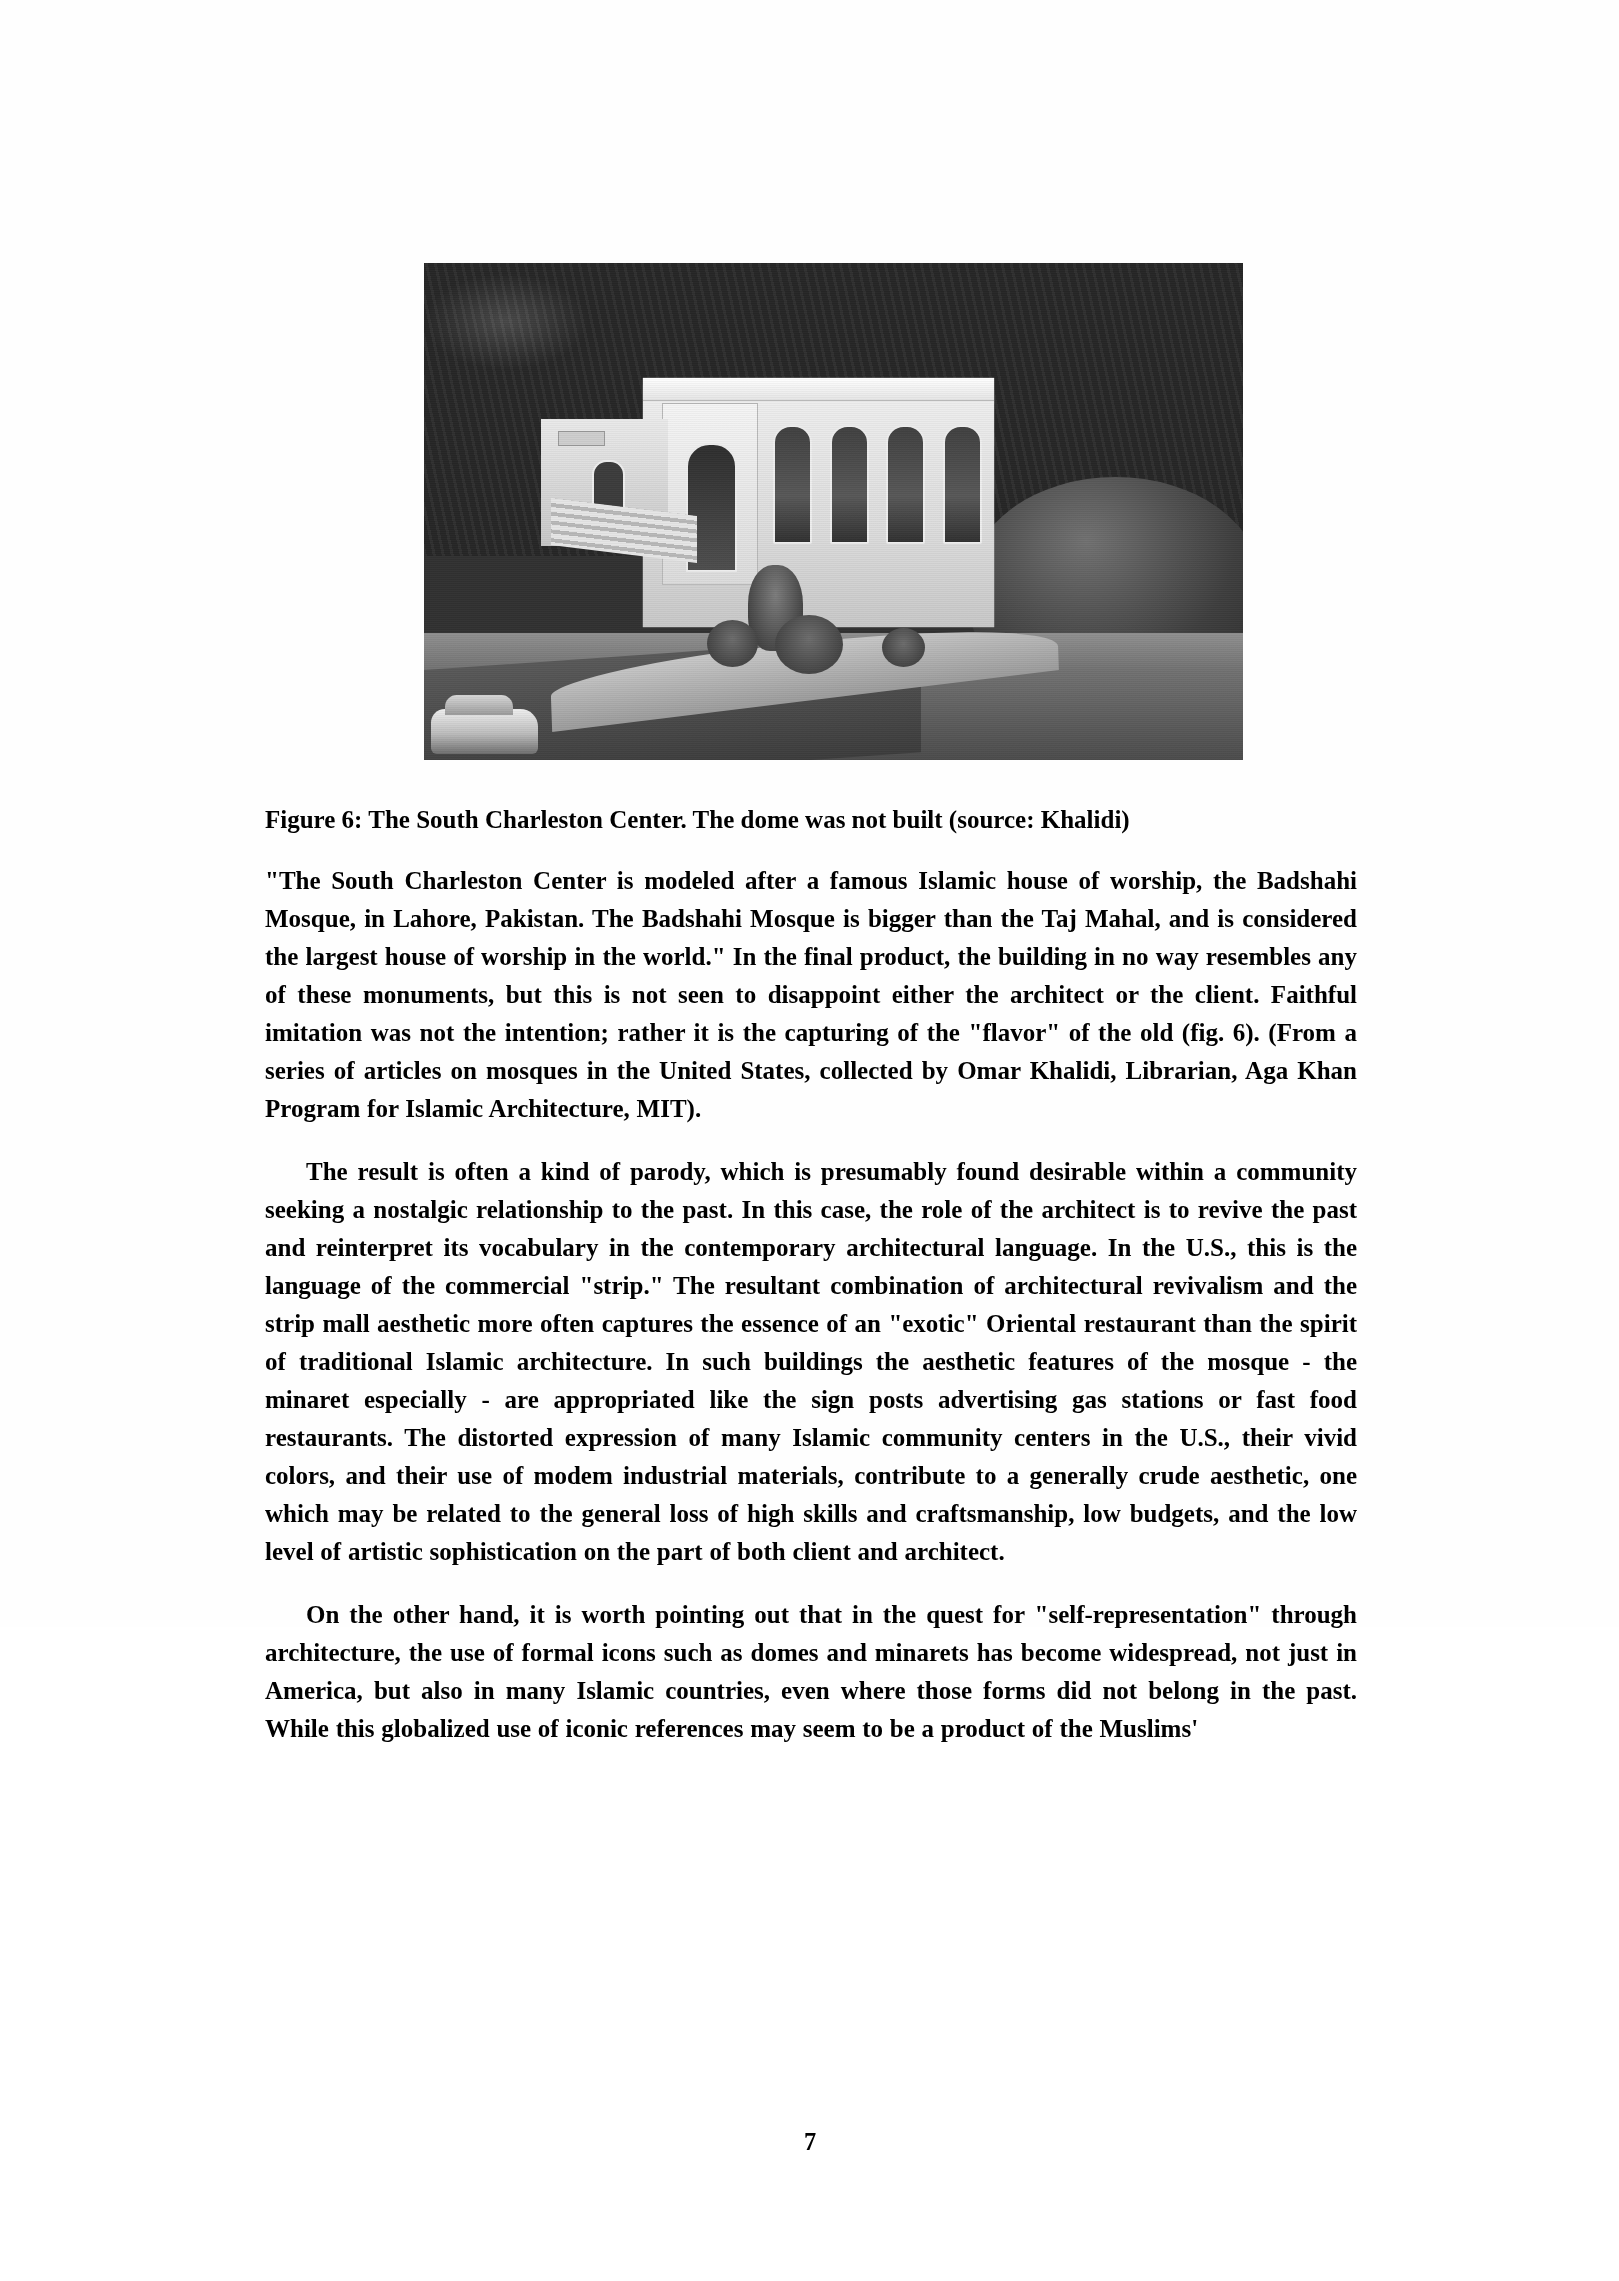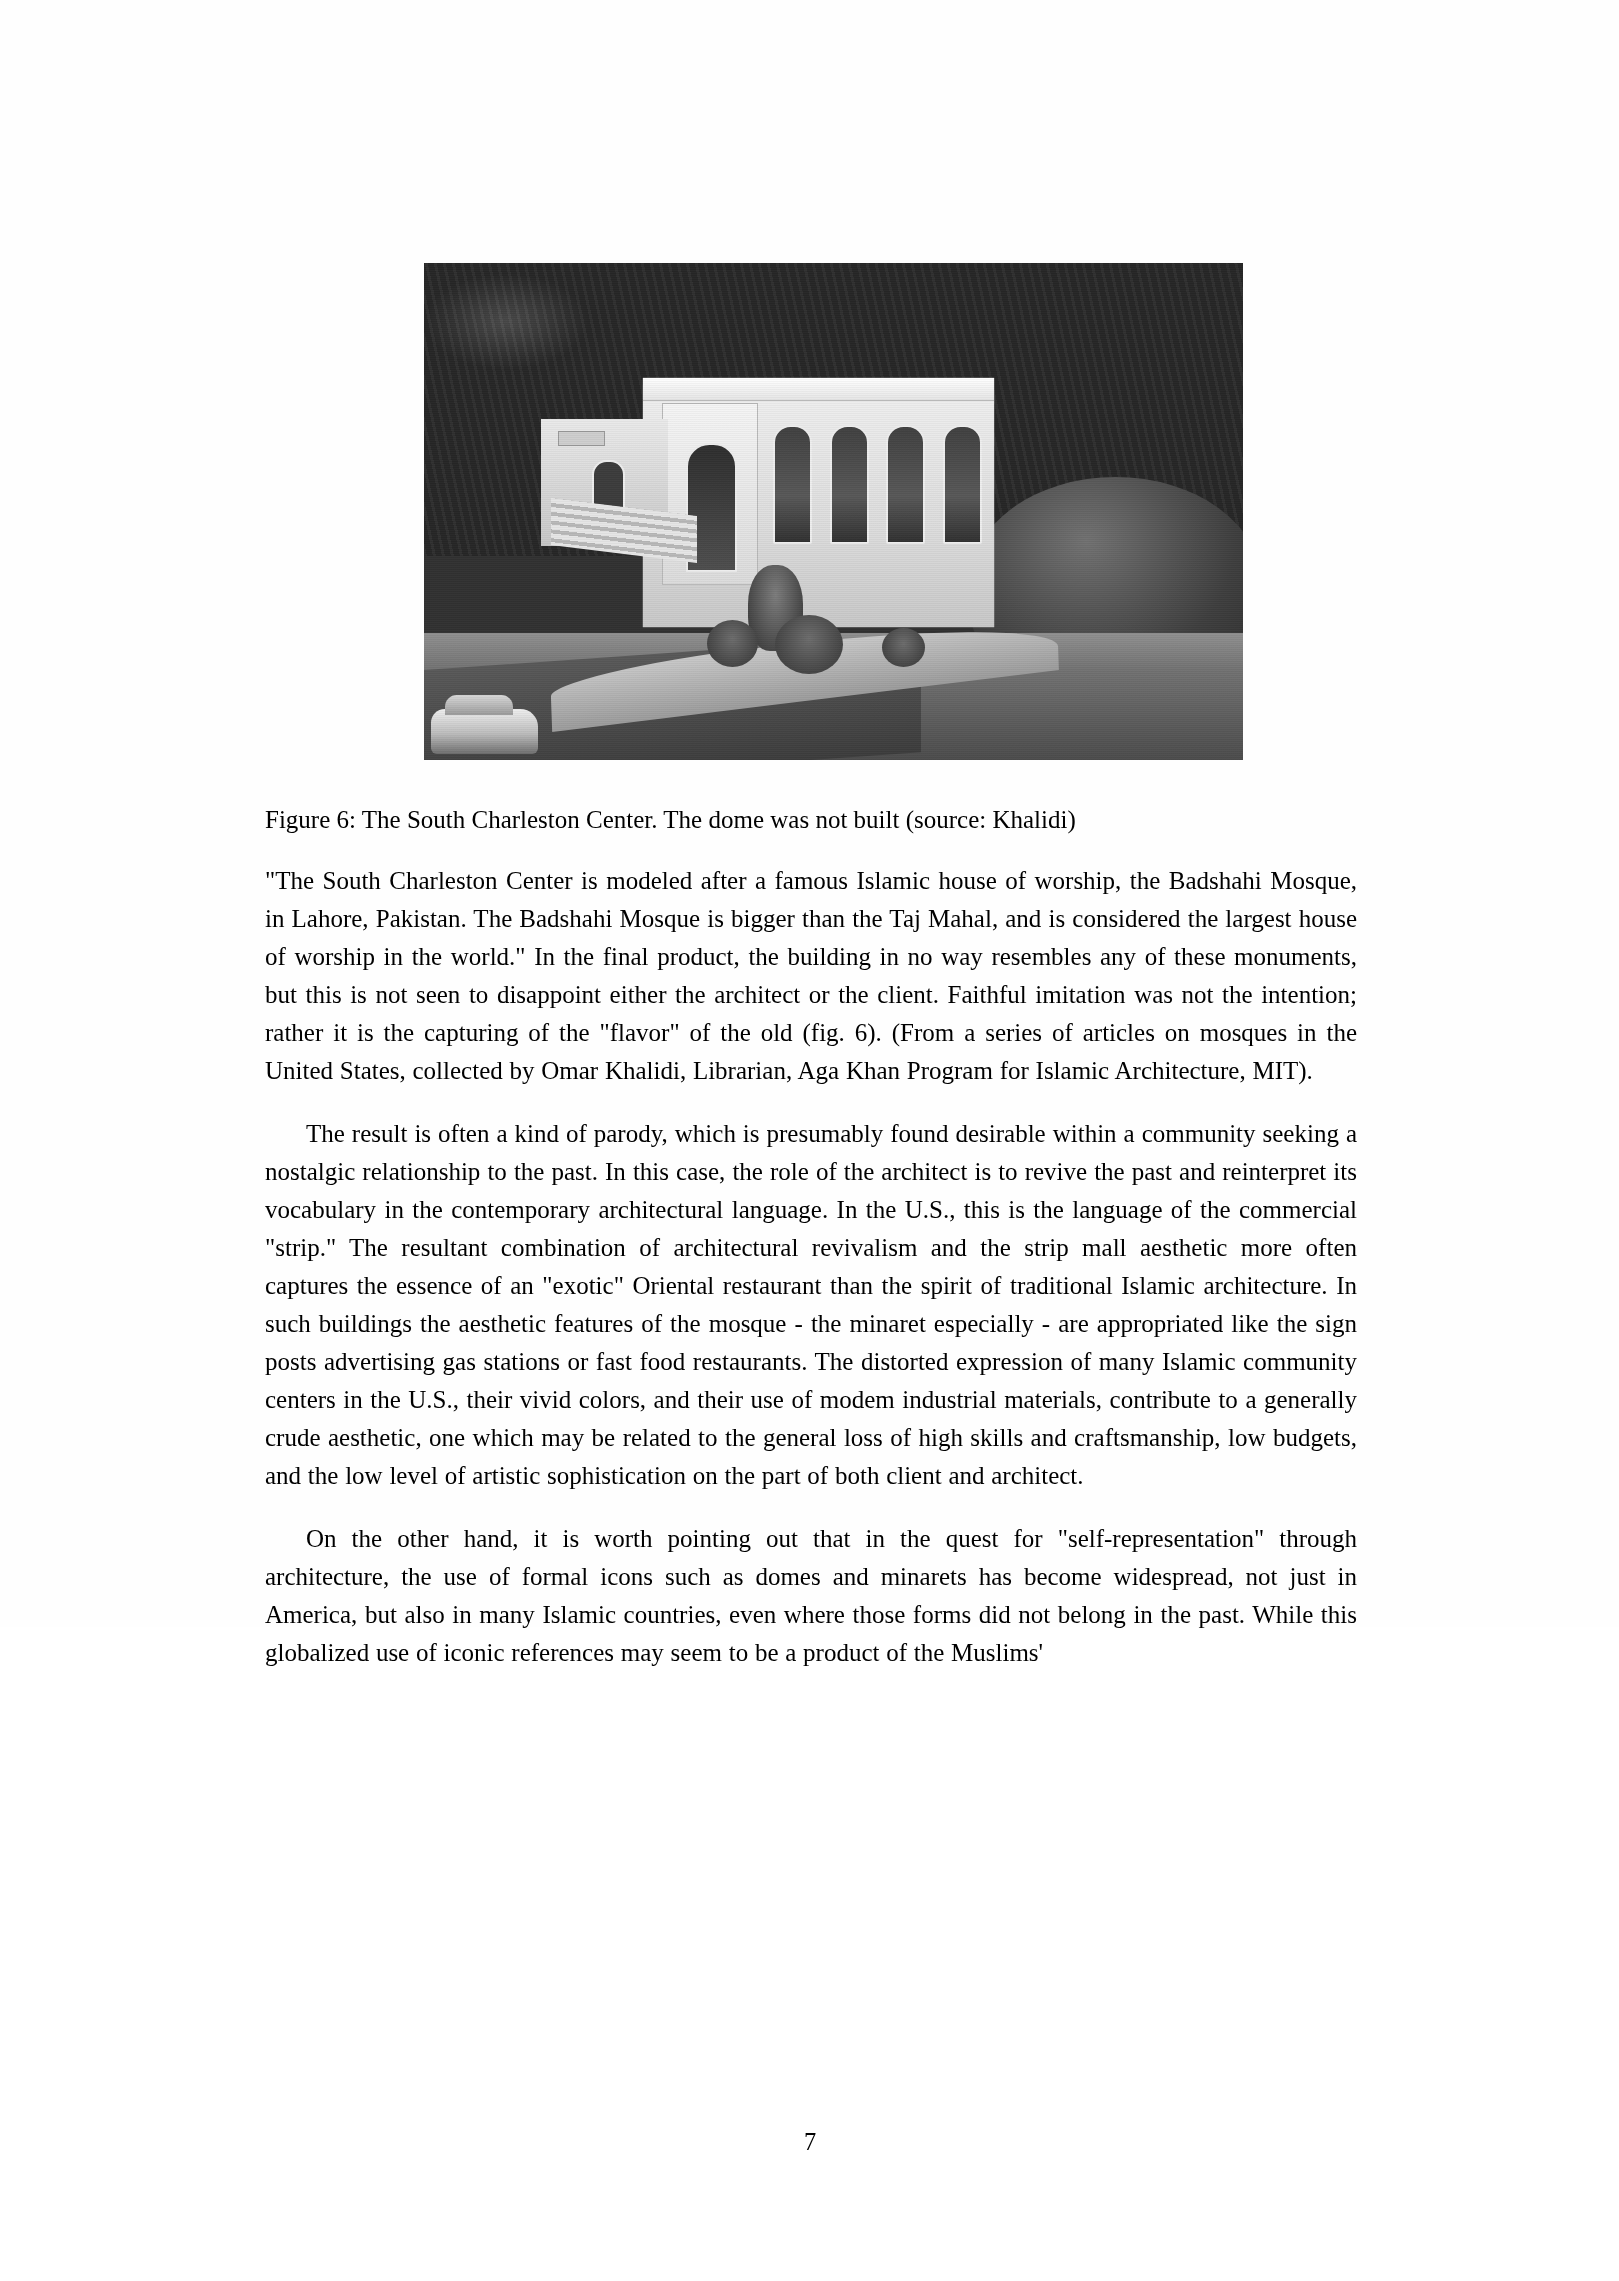--- a/index.html
+++ b/index.html
@@ -14,20 +14,21 @@
     color: #000000;
     position: relative;
     overflow: hidden;
   }
   .page {
     position: absolute;
     top: 0; left: 0;
     width: 1620px;
     height: 1627px;
     background: #fefefe;
+    font-weight: bold;
   }
   .content {
     position: absolute;
     left: 265px;
     top: 263px;
     width: 1092px;
   }
 
   
   .figure-wrap {

